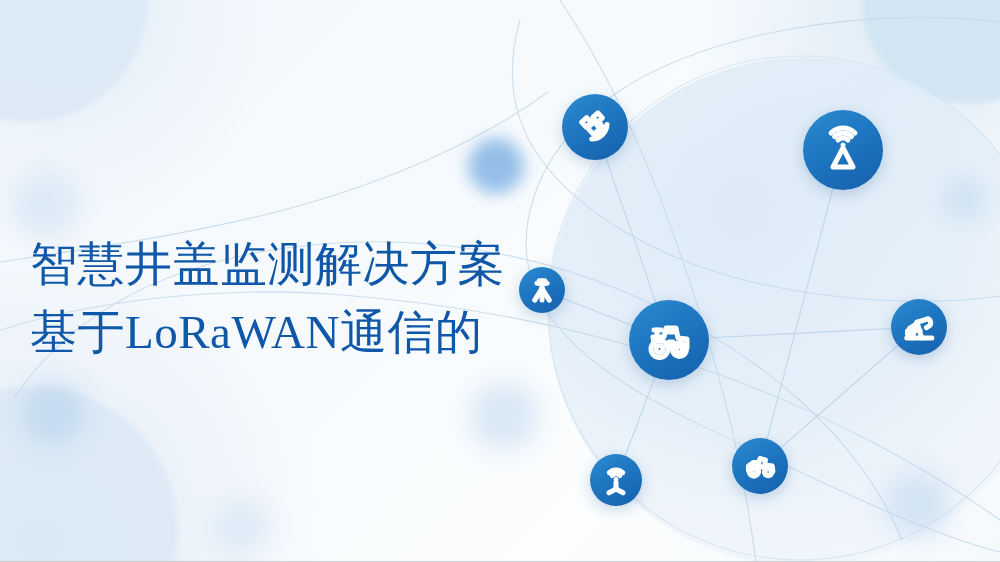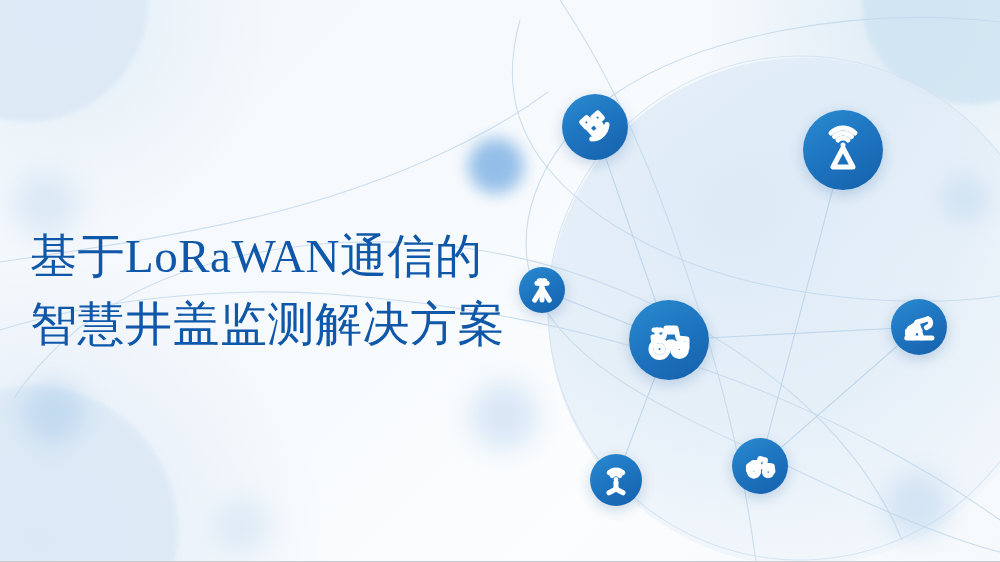--- a/index.html
+++ b/index.html
@@ -200,17 +200,17 @@
       <circle cx="32" cy="66" r="6"></circle>
       <circle cx="74" cy="68" r="11"></circle>
       <circle cx="74" cy="68" r="5"></circle>
       <path d="M 16 62 L 16 50 L 30 40 L 46 40 L 50 28 L 66 32 L 64 46 L 86 50 L 88 66"></path>
       <path d="M 46 40 L 46 56"></path>
       <path d="M 54 52 L 78 56"></path>
     </svg>
   </div>
 
   <div class="title-block">
+    <div class="title-line l2">智慧井盖监测解决方案</div>
     <div class="title-line l1">基于LoRaWAN通信的</div>
-    <div class="title-line l2">智慧井盖监测解决方案</div>
   </div>
 
 </div>
 
 </body></html>

